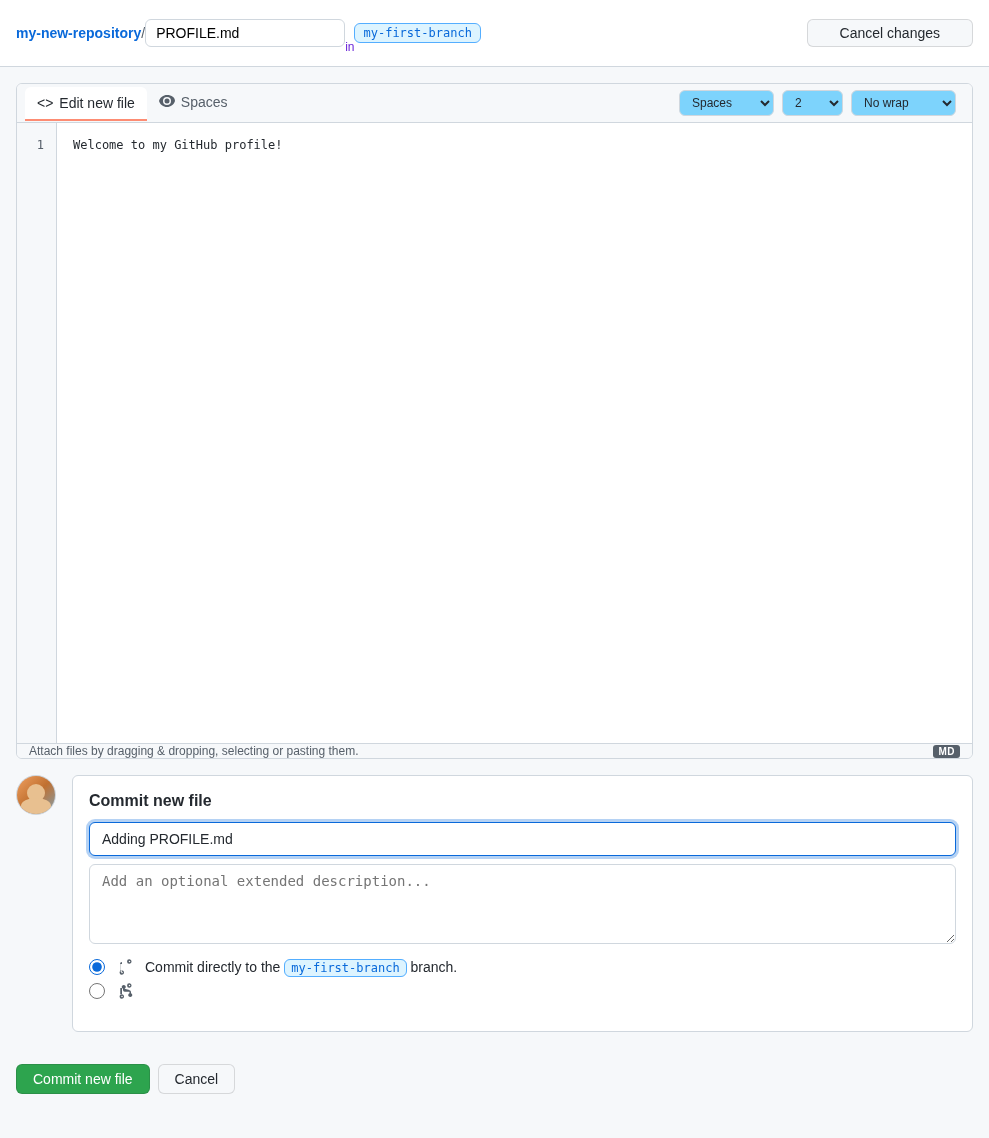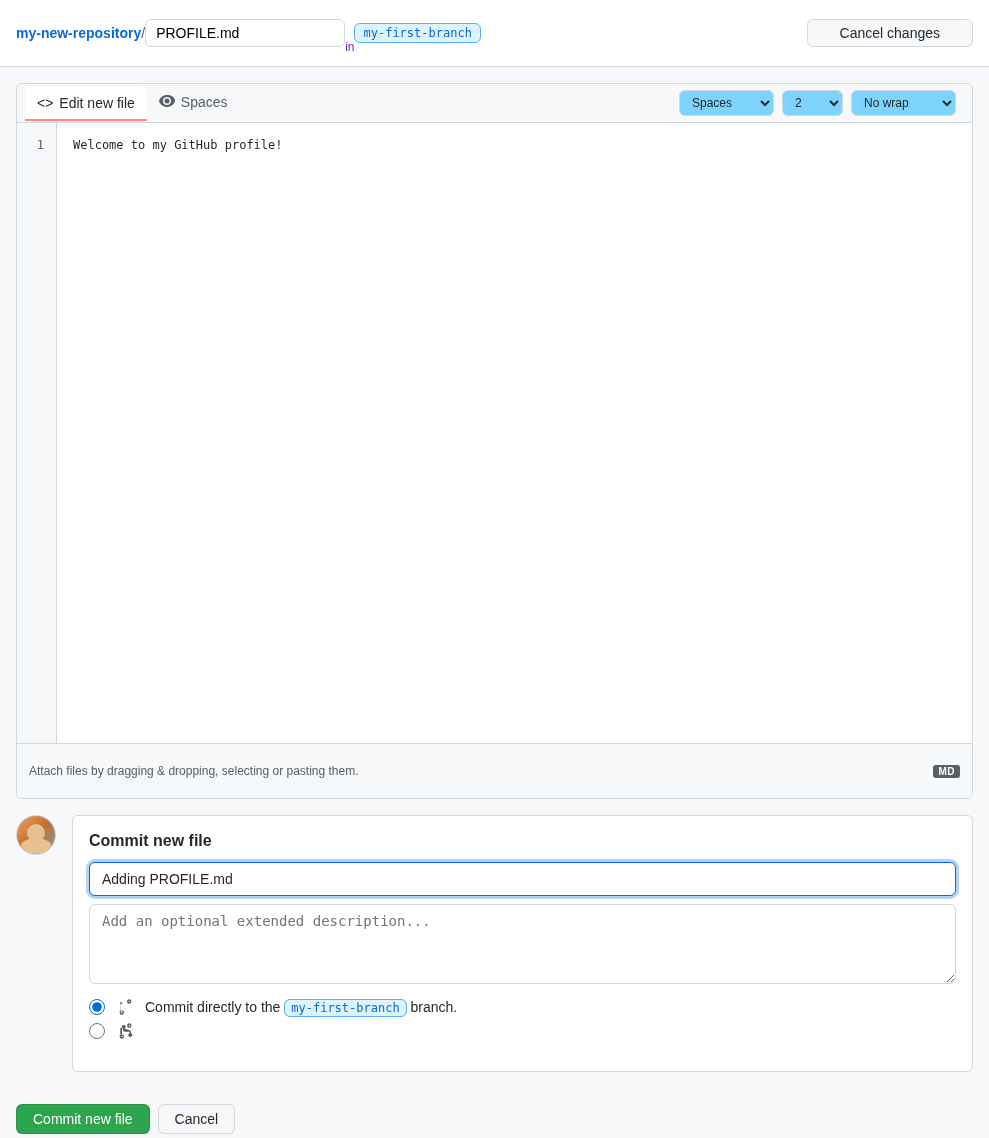--- a/index.html
+++ b/index.html
@@ -143,21 +143,21 @@
       white-space: pre;
       outline: none;
       line-height: 20px;
     }
 
     
     .editor-footer {
       display: flex;
       align-items: center;
       justify-content: space-between;
-      padding: 20px 12px;
+      padding: 0 12px;
       background: #f6f8fa;
       border-top: 1px solid #d0d7de;
       font-size: 12px;
       color: #57606a;
     }
     .md-badge {
       background: #57606a;
       color: #fff;
       border-radius: 3px;
       padding: 1px 5px;

